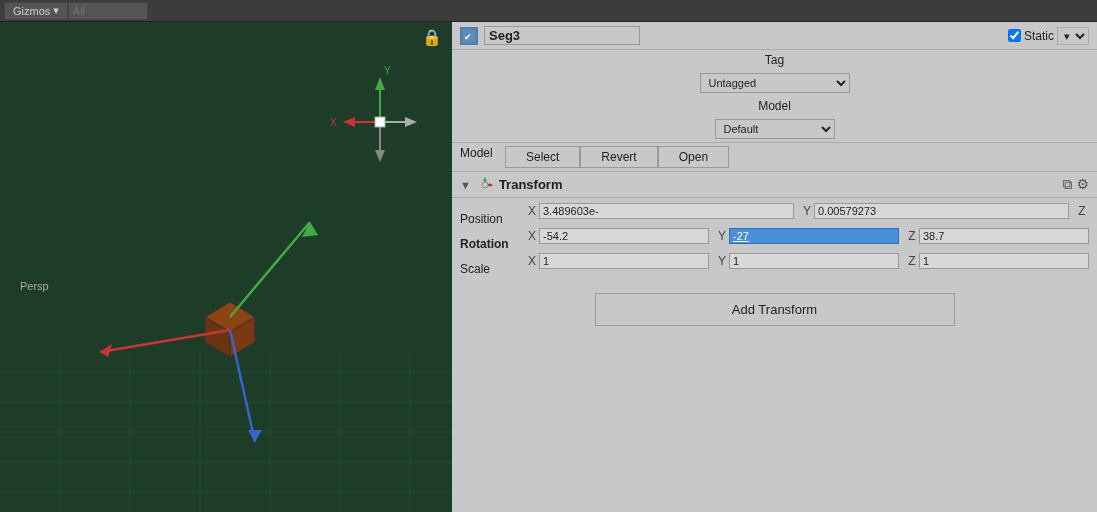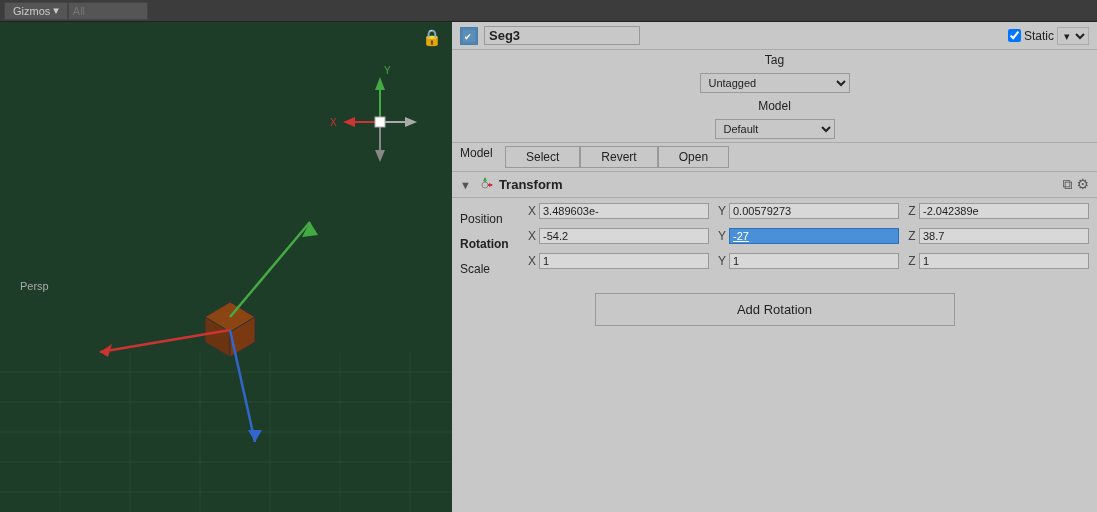--- a/index.html
+++ b/index.html
@@ -426,21 +426,20 @@
         <div class="transform-row">
           <span class="field-label">Position</span>
           <div class="axis-group">
             <span class="axis-letter">X</span>
             <input class="axis-input" type="text" value="3.489603e-" style="">
             <span class="axis-spacer"></span>
             <span class="axis-letter">Y</span>
             <input class="axis-input" type="text" value="0.00579273" style="">
             <span class="axis-spacer"></span>
             <span class="axis-letter">Z</span>
-            <input class="axis-input" type="text" value="-2.042389e" style="">
           </div>
         </div>
 
         <div class="transform-row">
           <span class="field-label bold">Rotation</span>
           <div class="axis-group">
             <span class="axis-letter">X</span>
             <input class="axis-input" type="text" value="-54.2" style="">
             <span class="axis-spacer"></span>
             <span class="axis-letter">Y</span>
@@ -461,17 +460,17 @@
             <input class="axis-input" type="text" value="1" style="">
             <span class="axis-spacer"></span>
             <span class="axis-letter">Z</span>
             <input class="axis-input" type="text" value="1" style="">
           </div>
         </div>
       </div>
     </div>
 
     <div class="add-component-area">
-      <button class="add-component-btn">Add Rotation</button>
+      <button class="add-component-btn">Add Transform</button>
     </div>
 
   </div>
 </div>
 
 </body></html>

